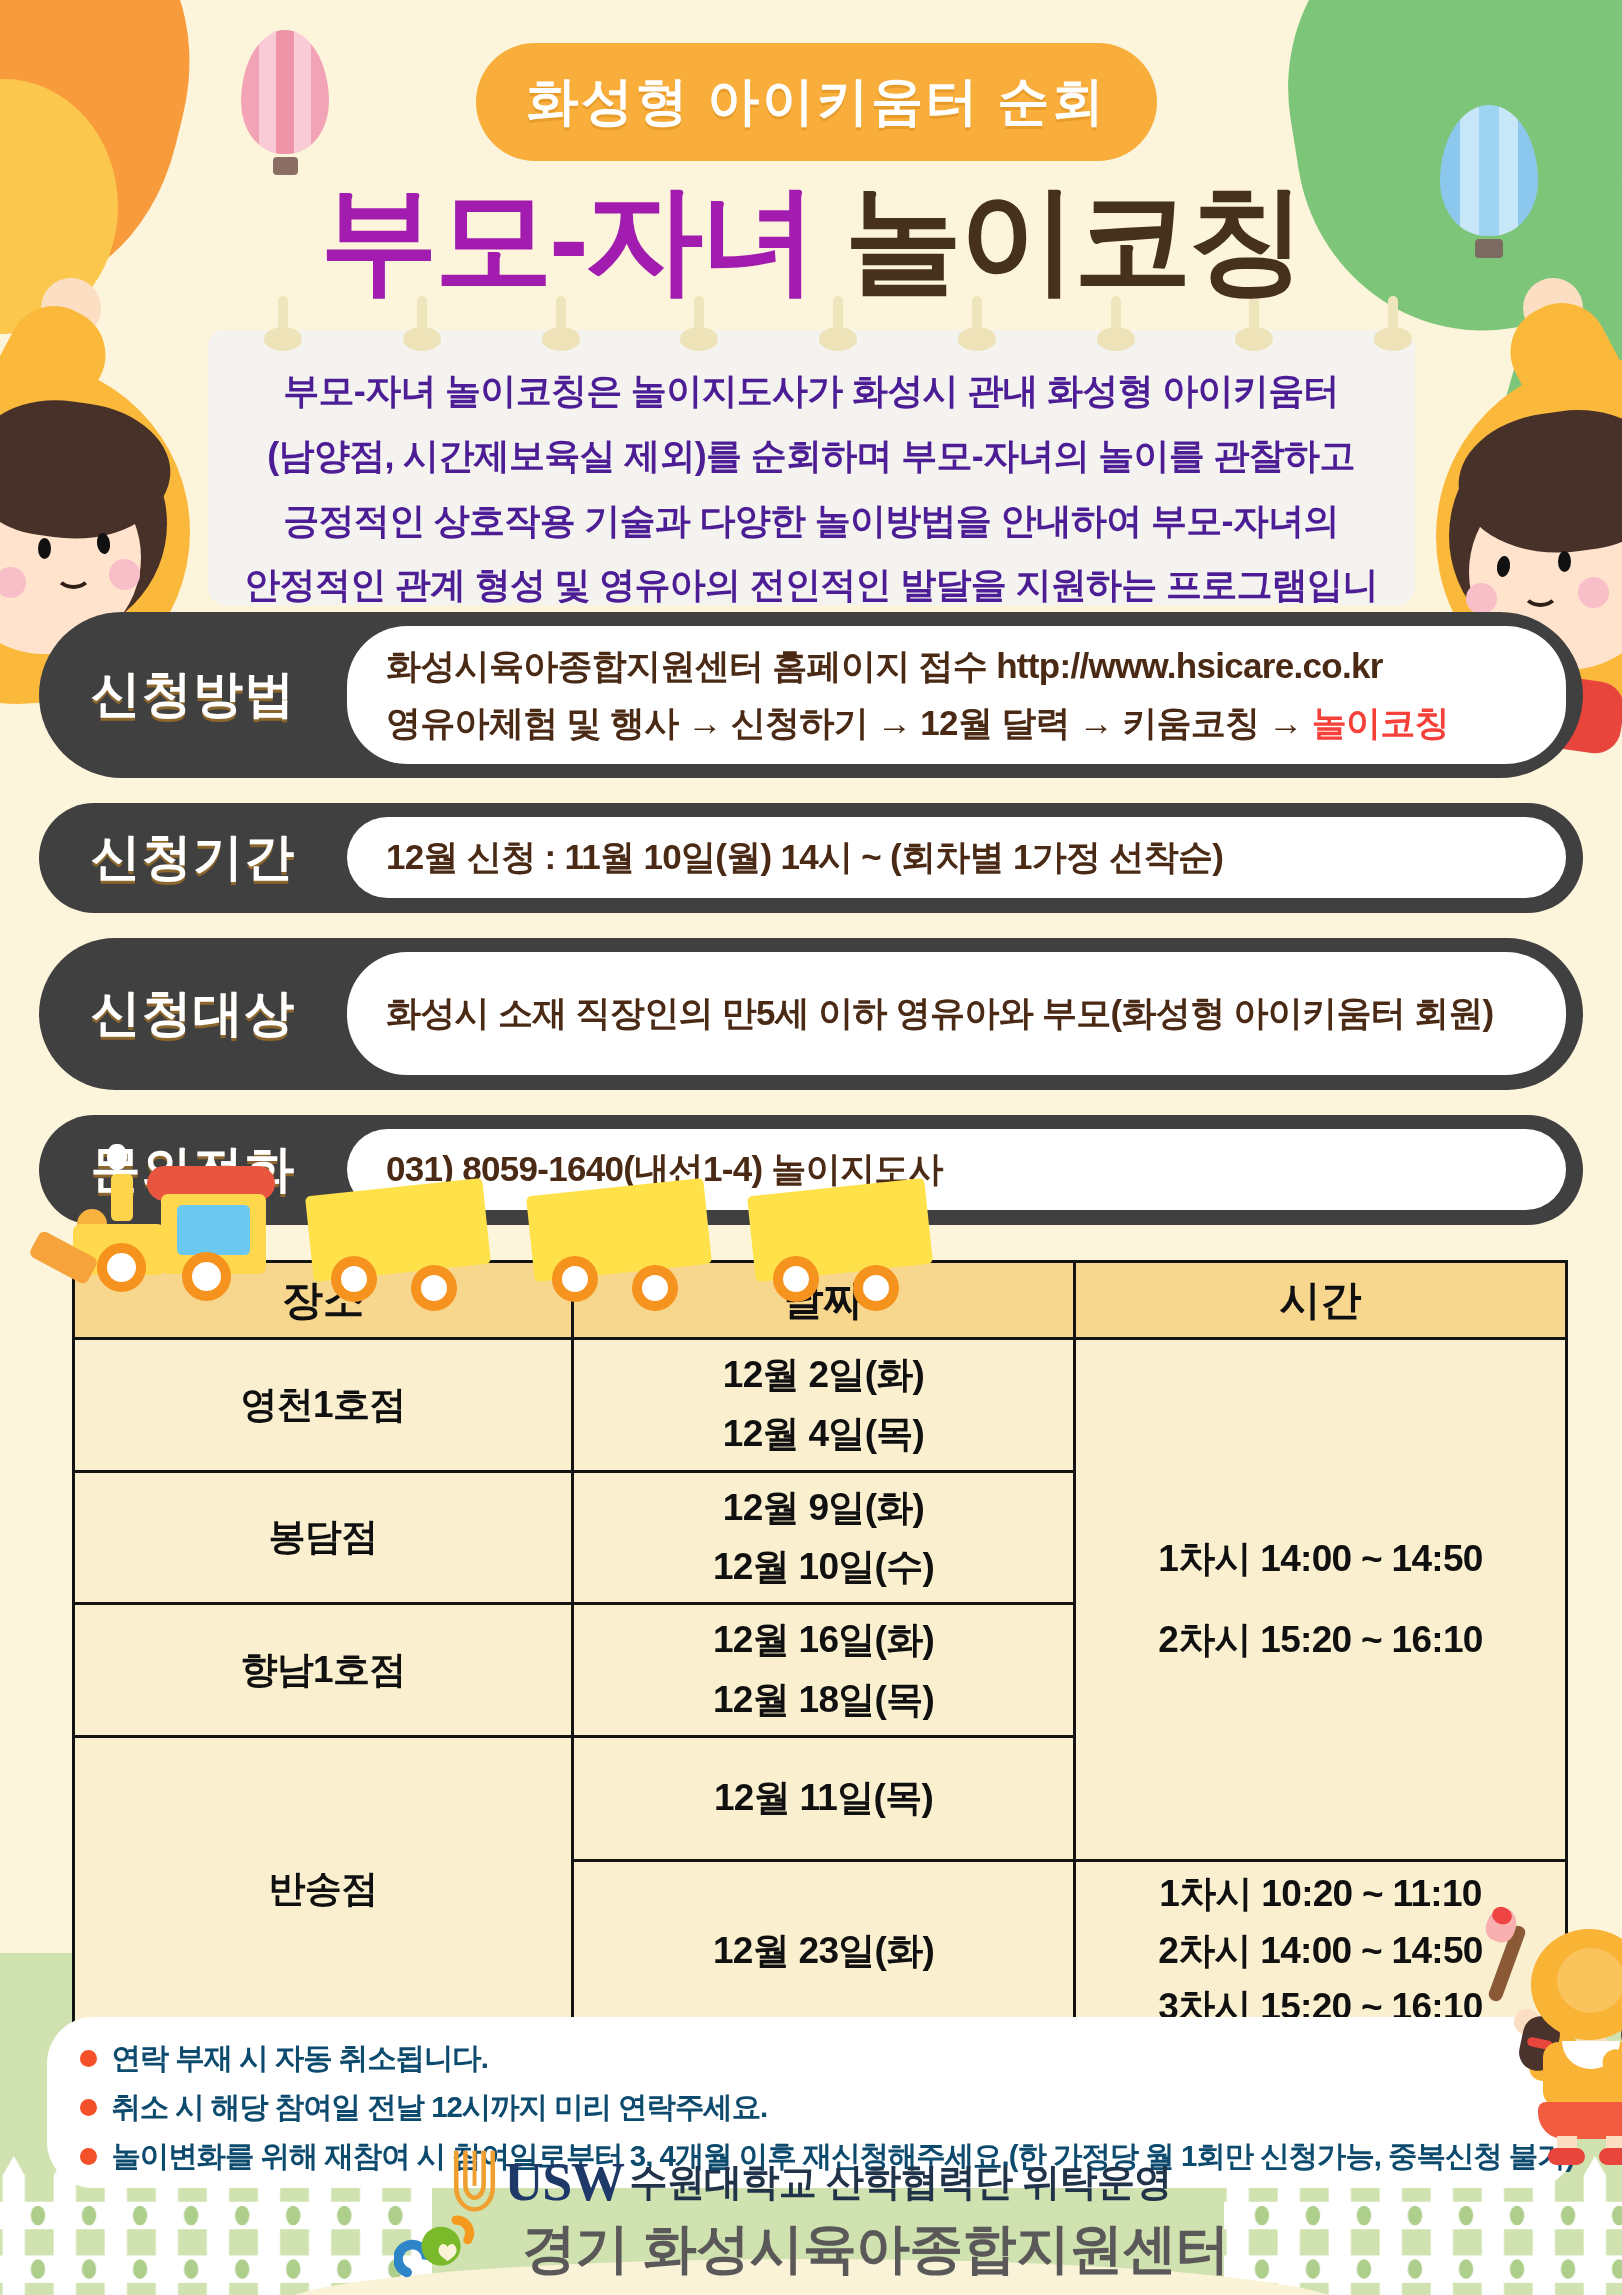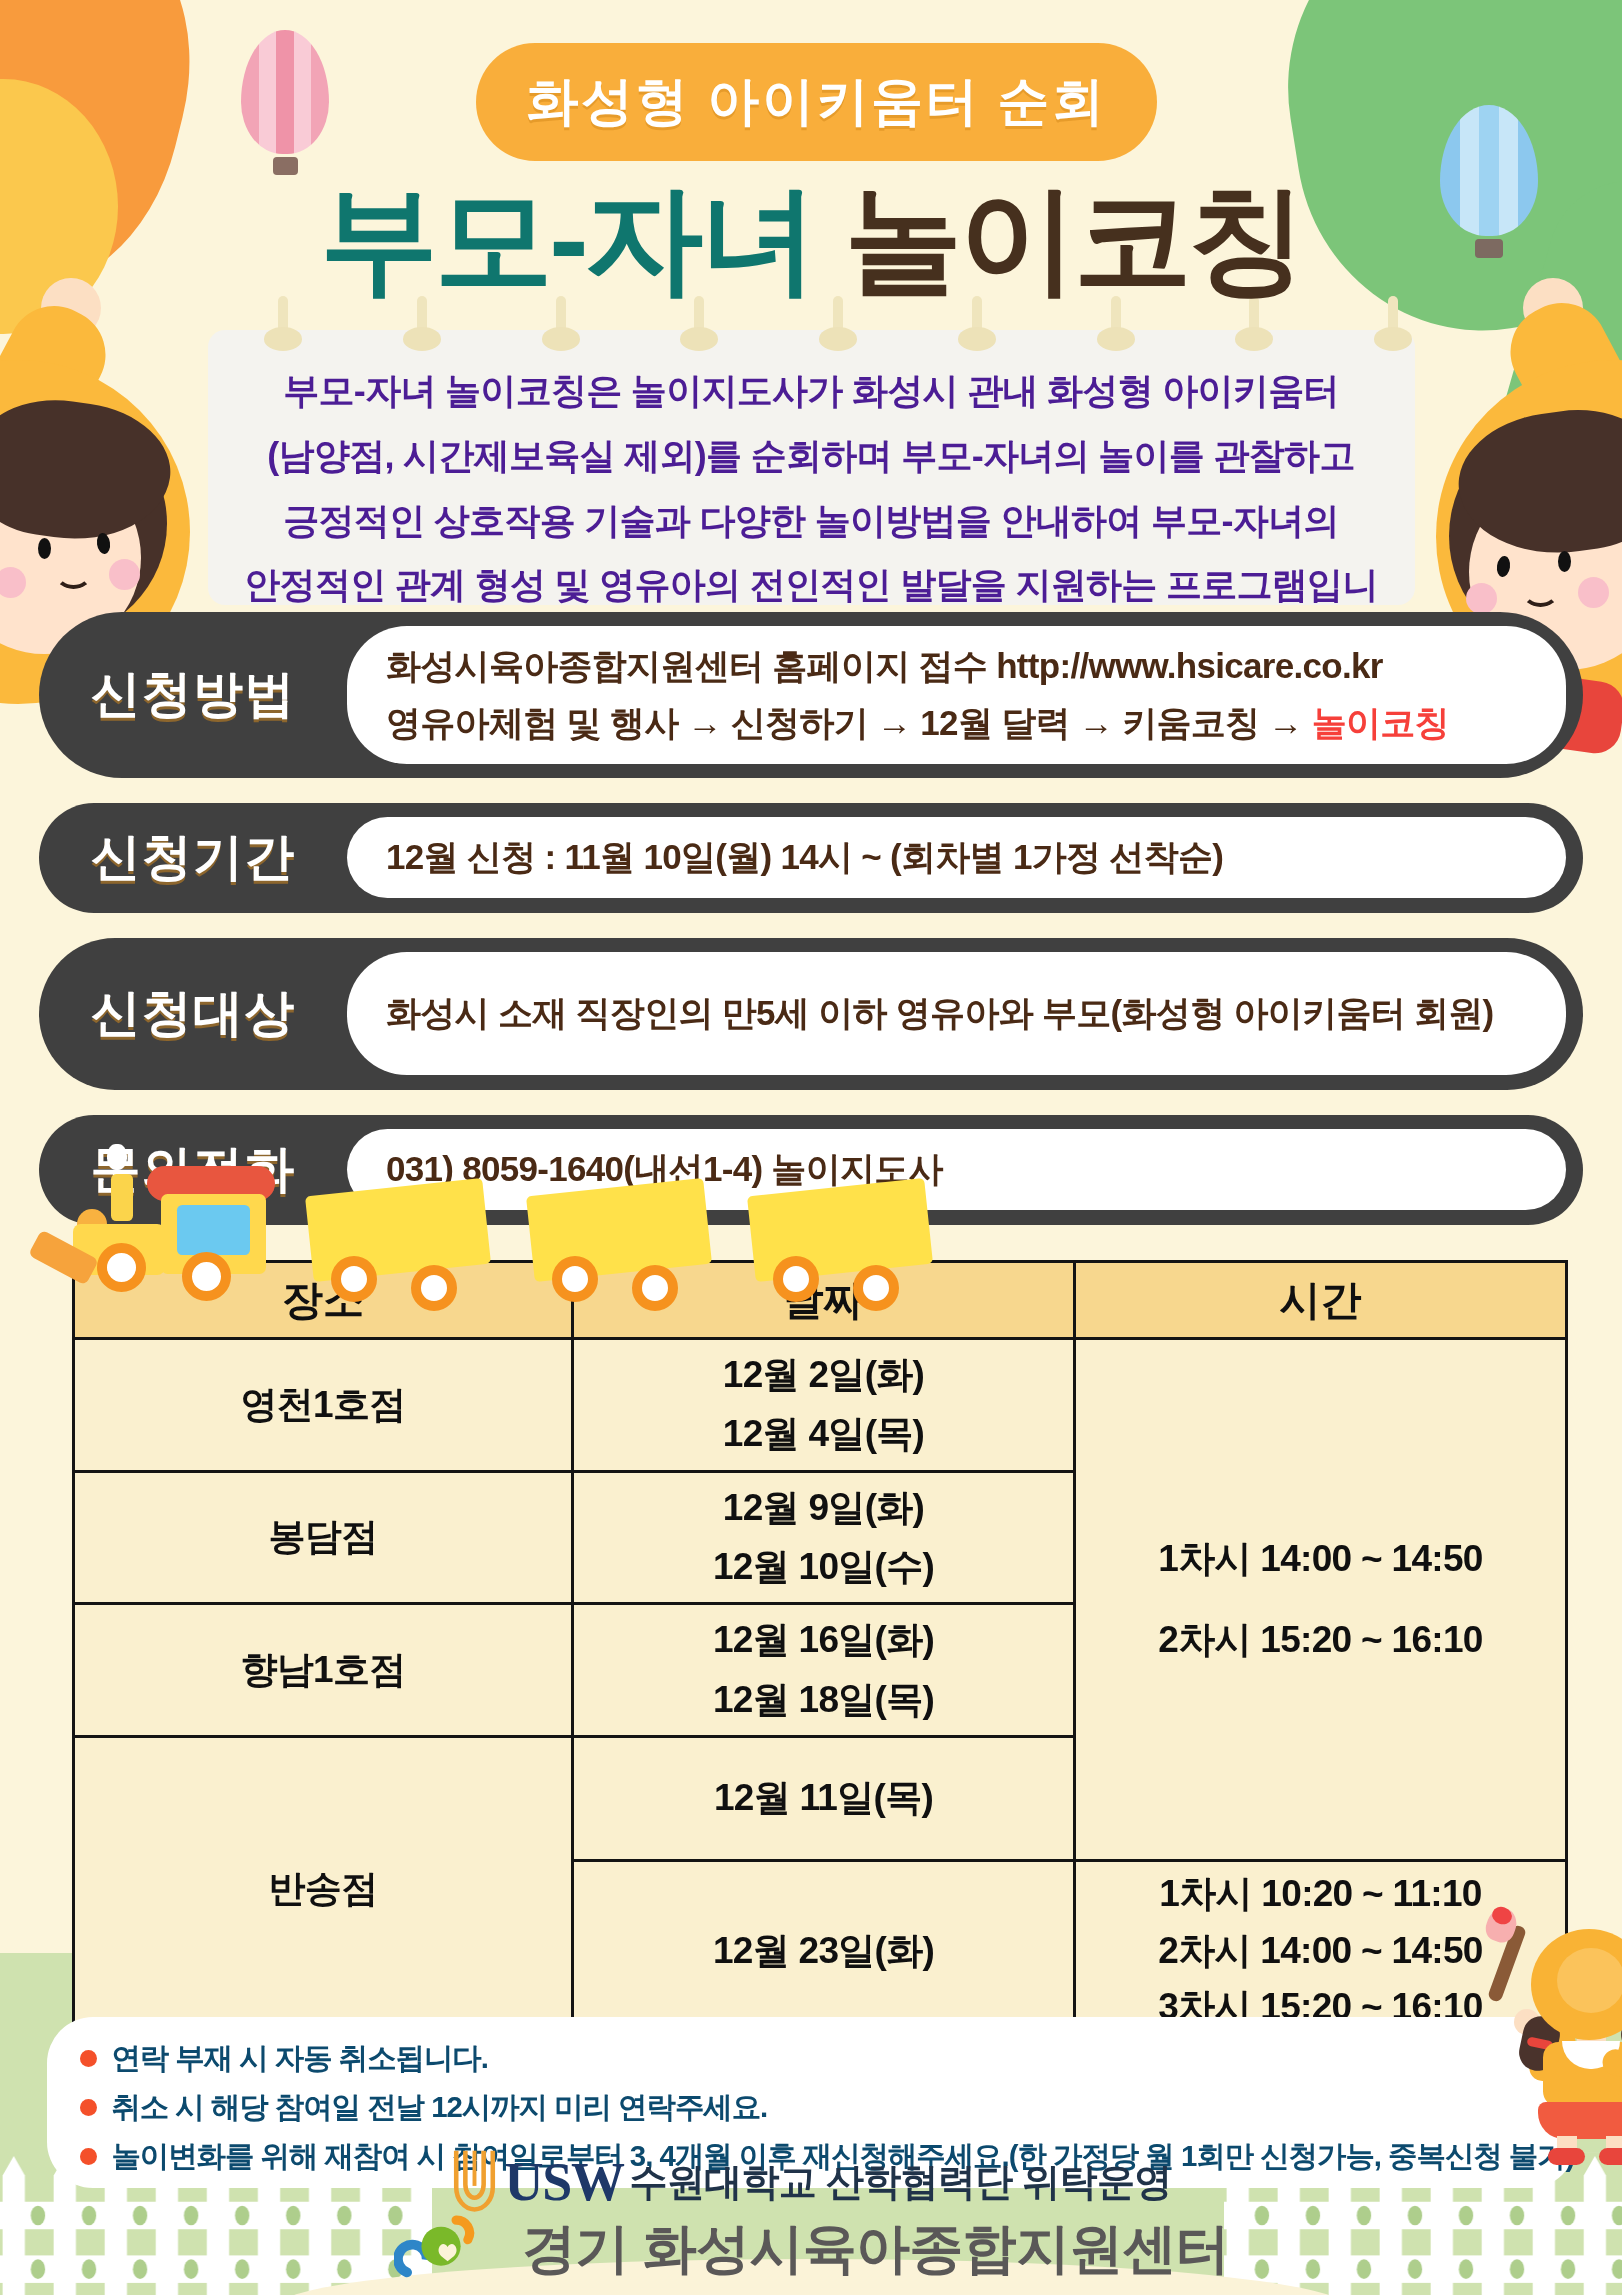--- a/index.html
+++ b/index.html
@@ -20,21 +20,21 @@
   .balloon-pink .basket{width:25px;height:18.3px;background:#8A6E63;}
   .balloon-blue .env{width:98px;height:131px;background:linear-gradient(90deg,#8CC8EE 0 20%,#C7E6F8 20% 40%,#9ED3F2 40% 60%,#C7E6F8 60% 80%,#8CC8EE 80%);}
   .balloon-blue .basket{width:27.5px;height:19.6px;background:#7D6A61;}
 
   
   .badge{position:absolute;left:476px;top:43px;width:681px;height:118px;background:#F9AE3B;border-radius:60px;
     display:flex;align-items:center;justify-content:center;z-index:4;}
   .badge span{color:#fff;font-size:52px;font-weight:800;letter-spacing:2.6px;text-shadow:0 2.6px 0 rgba(215,140,30,.55);}
   .main-title{position:absolute;left:0;top:175px;width:100%;text-align:center;z-index:4;
     font-size:118px;font-weight:900;letter-spacing:-3.3px;line-height:1.1;white-space:nowrap;}
-  .main-title .t-red{color:#0f766e;}
+  .main-title .t-red{color:#a21caf;}
   .main-title .t-brown{color:#46301E;}
 
   
   .desc-panel{position:absolute;left:208px;top:330px;width:1207px;height:275px;background:#F4F3EF;border-radius:17px;z-index:2;}
   .desc-pins{position:absolute;left:208px;top:296px;width:1207px;height:59px;z-index:3;}
   .pin{position:absolute;top:0;width:38px;height:58px;}
   .pin .stem{position:absolute;left:13.7px;top:0;width:10.5px;height:37px;background:#EFE5BD;border-radius:5.2px;}
   .pin .base{position:absolute;left:0;top:31px;width:38px;height:23.6px;background:#EDE2B8;border-radius:50%;}
   .desc-text{position:absolute;left:222px;top:359px;width:1178px;z-index:4;text-align:center;
     color:#4c1d95;font-size:36px;font-weight:800;line-height:1.8;letter-spacing:-0.7px;}

